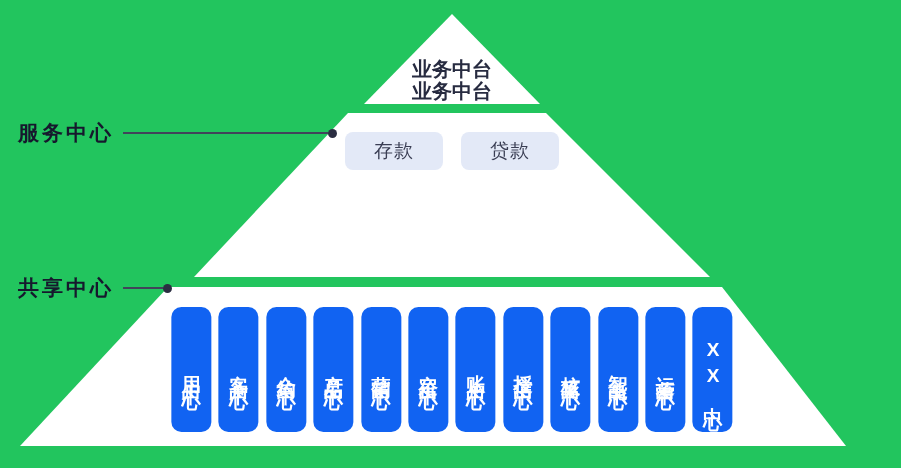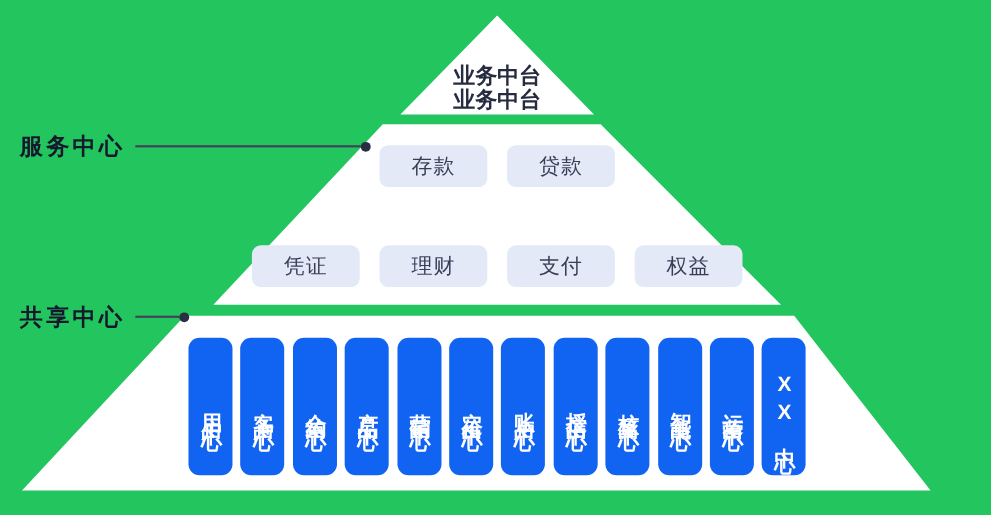--- a/index.html
+++ b/index.html
@@ -138,26 +138,20 @@
     <span class="callout-line"></span>
     <span class="callout-dot"></span>
   </div>
 
   <div class="chip-row chip-row-1">
     <div class="chip">存款</div>
     <div class="chip">贷款</div>
   </div>
 
 
-  <div class="chip-row chip-row-3">
-    <div class="chip">凭证</div>
-    <div class="chip">理财</div>
-    <div class="chip">支付</div>
-    <div class="chip">权益</div>
-  </div>
 
   <div class="pill-row">
     <div class="pill">用户中心</div>
     <div class="pill">客户中心</div>
     <div class="pill">合约中心</div>
     <div class="pill">产品中心</div>
     <div class="pill">营销中心</div>
     <div class="pill">定价中心</div>
     <div class="pill">账户中心</div>
     <div class="pill">授信中心</div>

